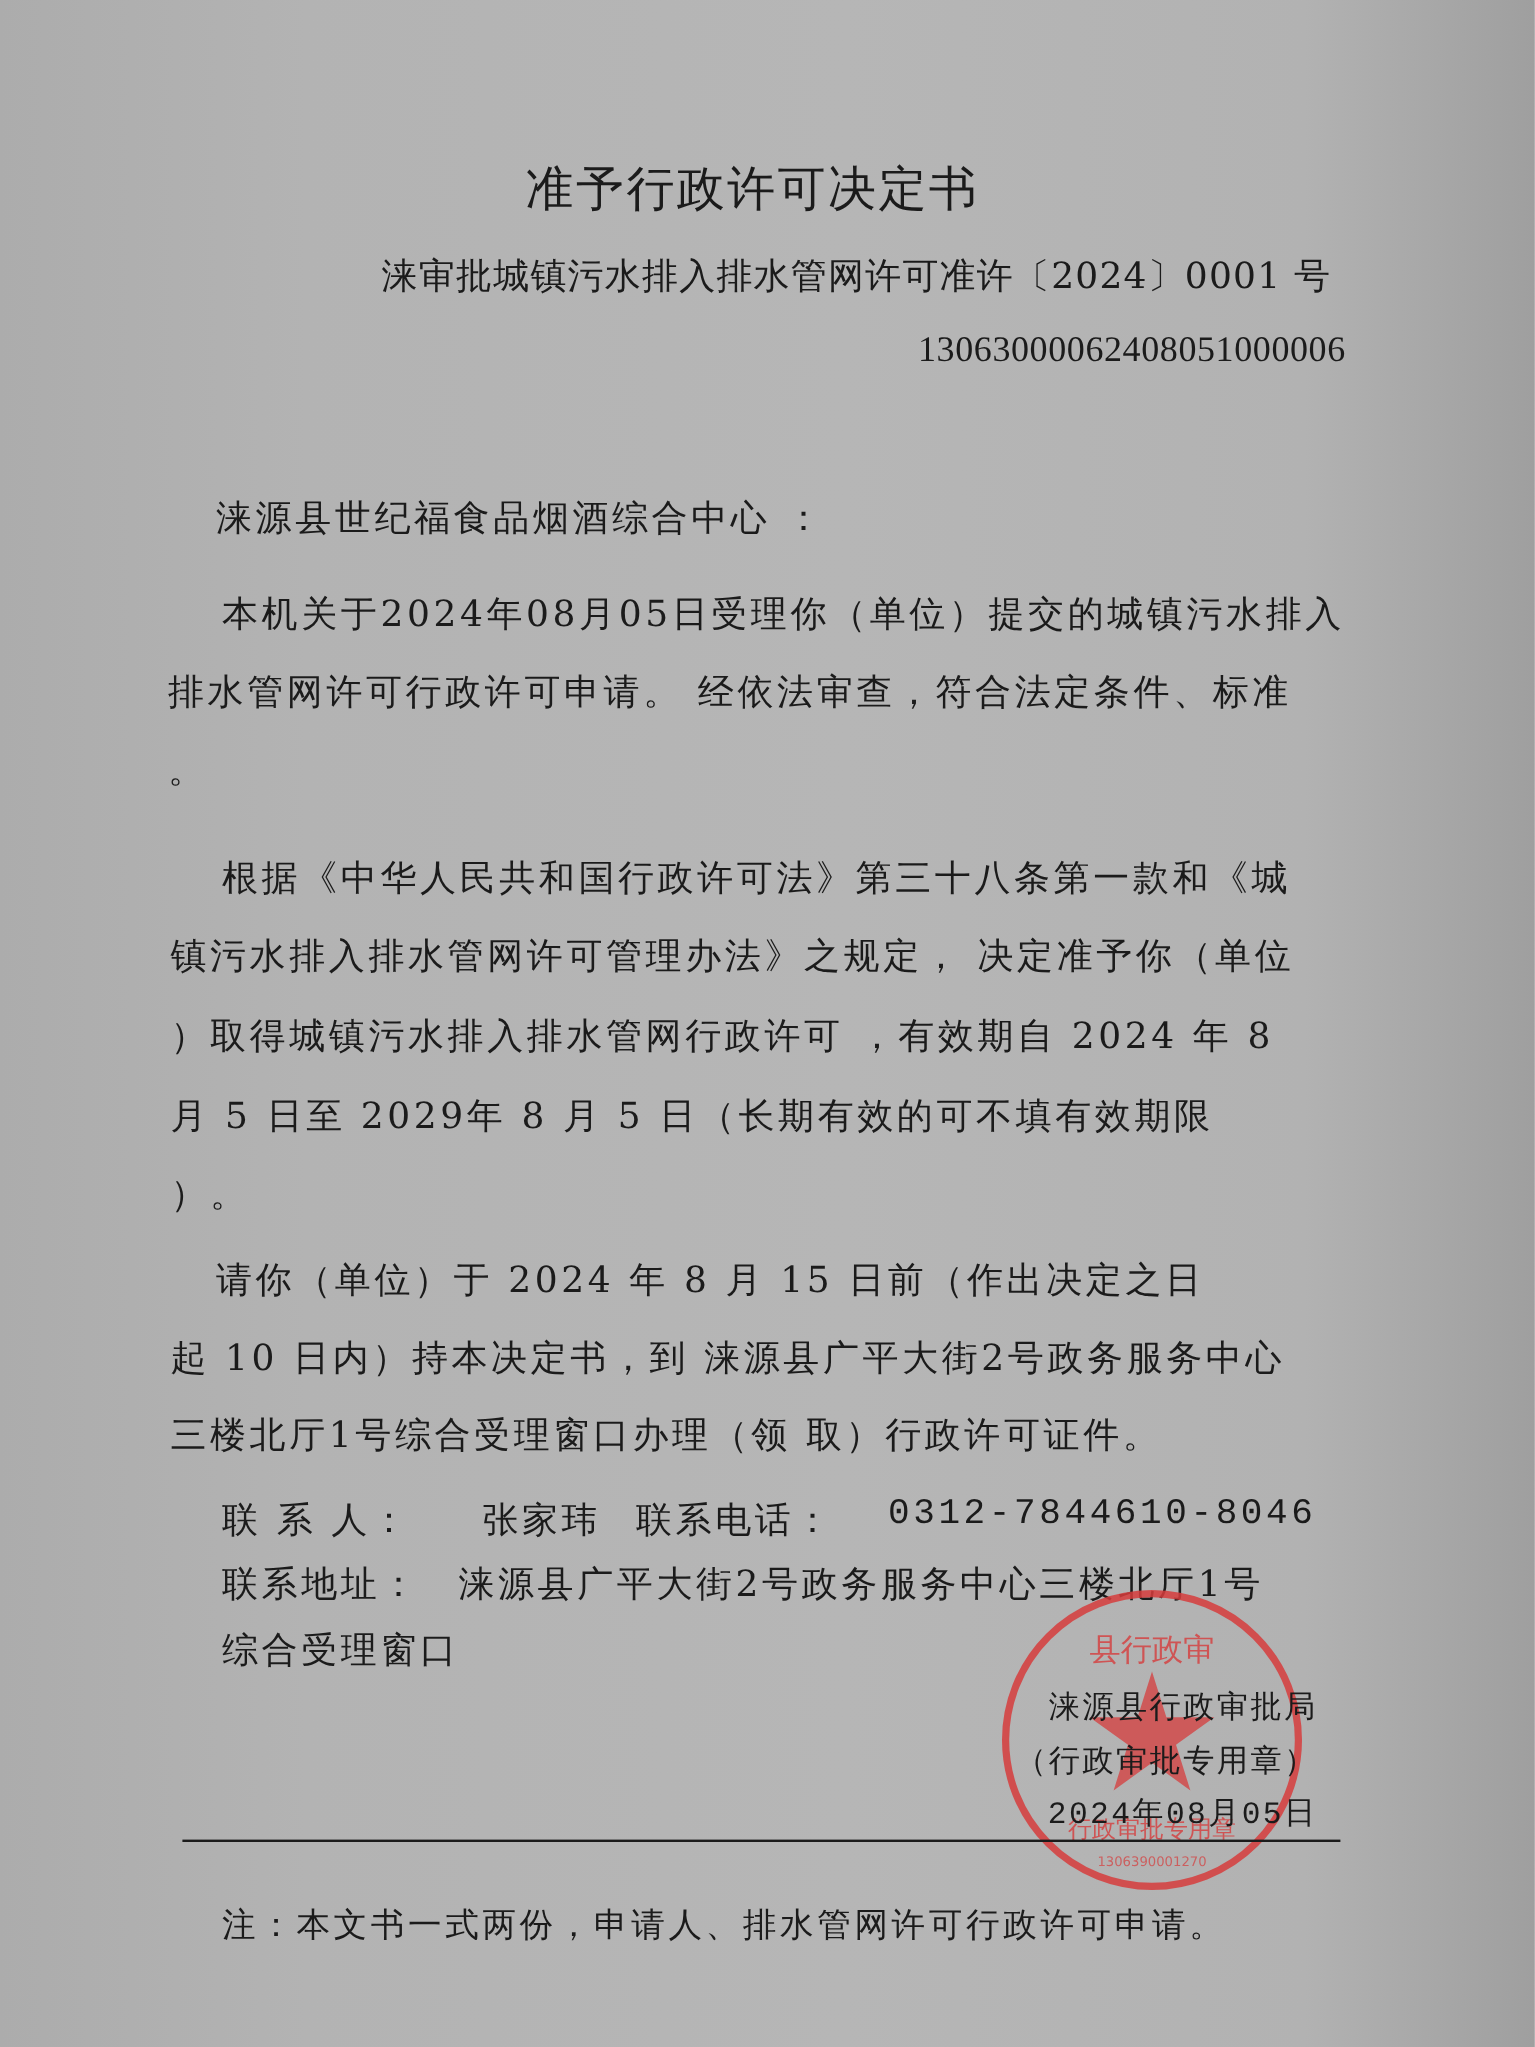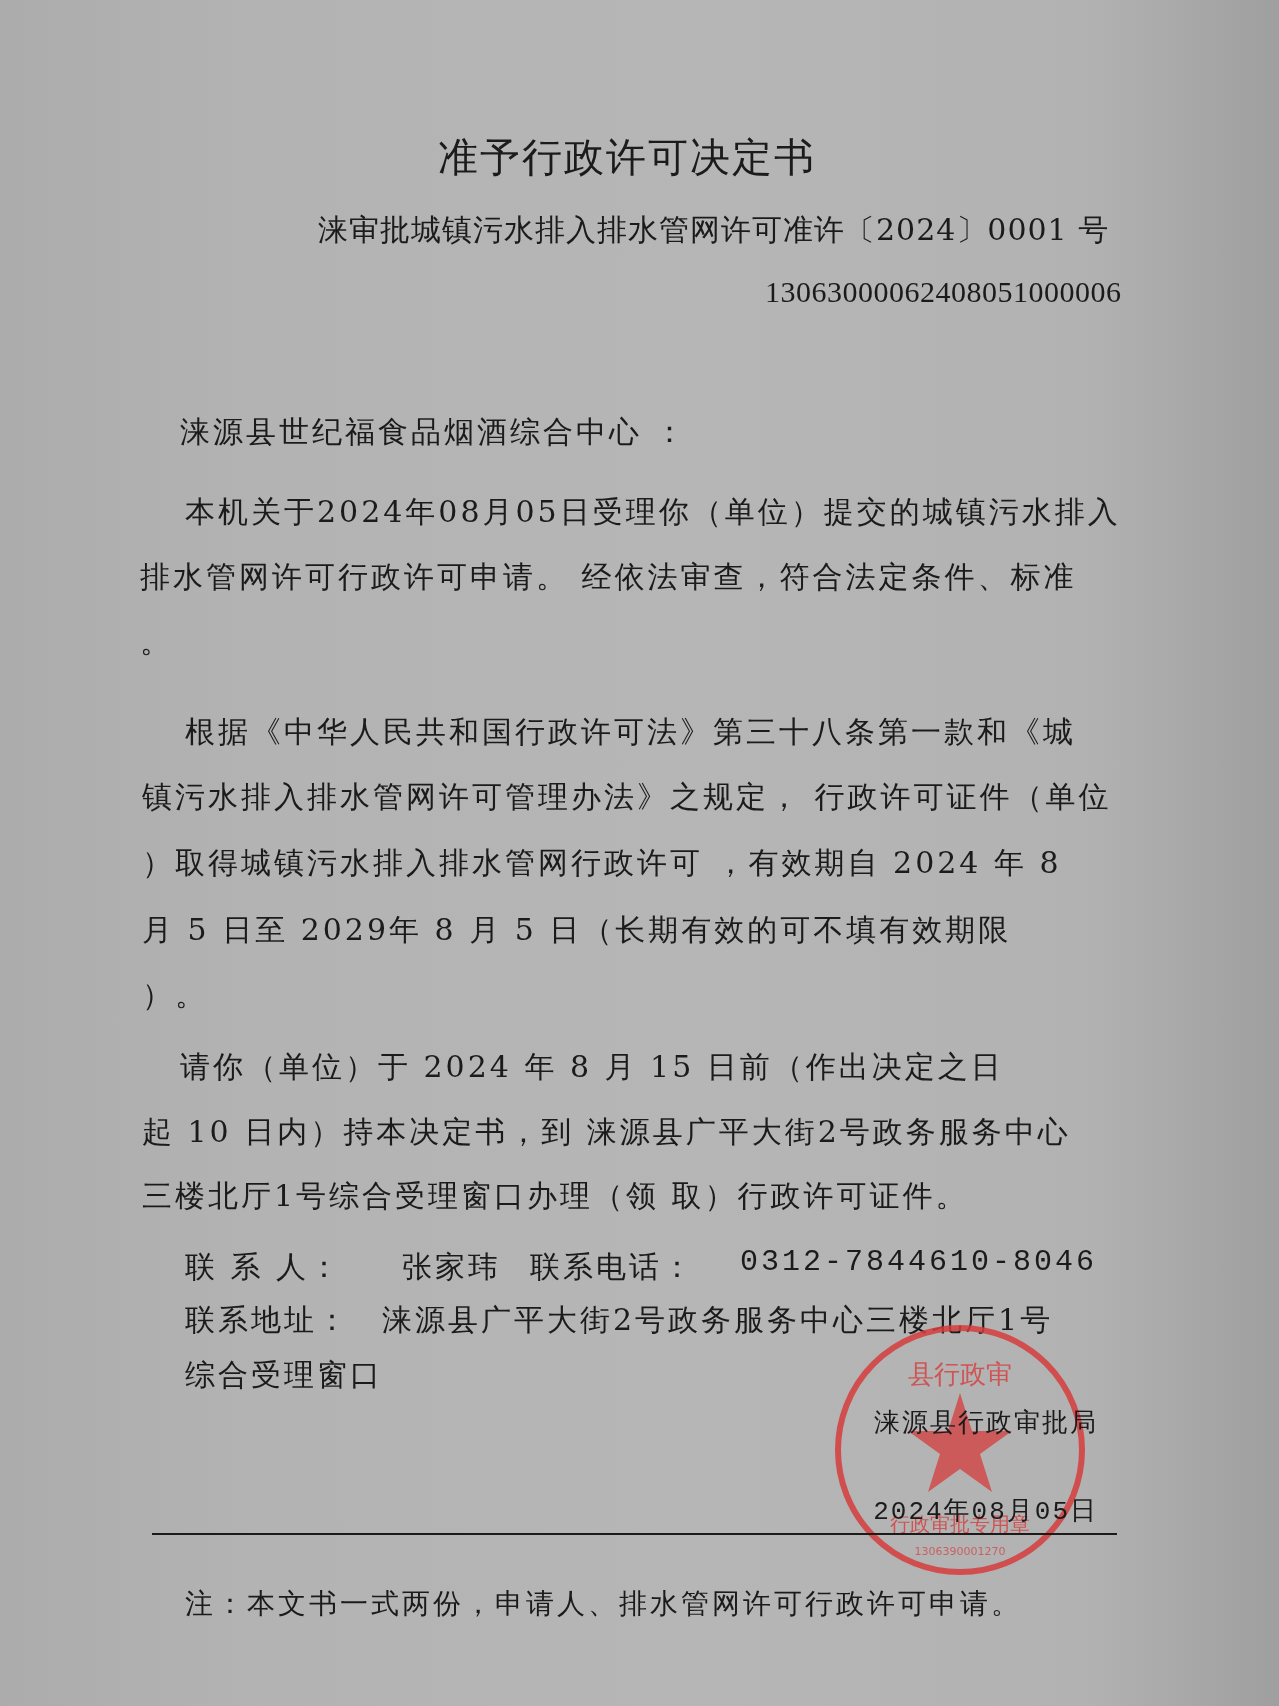--- a/index.html
+++ b/index.html
@@ -39,21 +39,21 @@
   <div class="abs body" style="left:180px; top:412px;">涞源县世纪福食品烟酒综合中心 ：</div>
 
   <div>
     <div class="abs body" style="left:185px; top:492px;">本机关于2024年08月05日受理你（单位）提交的城镇污水排入</div>
     <div class="abs body" style="left:140px; top:557px;">排水管网许可行政许可申请。 经依法审查，符合法定条件、标准</div>
     <div class="abs body" style="left:140px; top:622px;">。</div>
   </div>
 
   <div>
     <div class="abs body" style="left:185px; top:712px;">根据《中华人民共和国行政许可法》第三十八条第一款和《城</div>
-    <div class="abs body" style="left:142px; top:777px;">镇污水排入排水管网许可管理办法》之规定， 行政许可证件（单位</div>
+    <div class="abs body" style="left:142px; top:777px;">镇污水排入排水管网许可管理办法》之规定， 决定准予你（单位</div>
     <div class="abs body" style="left:142px; top:843px;">）取得城镇污水排入排水管网行政许可 ，有效期自  2024  年   8</div>
     <div class="abs body" style="left:142px; top:910px;">月    5  日至  2029年    8   月  5    日（长期有效的可不填有效期限</div>
     <div class="abs body" style="left:142px; top:975px;">）。</div>
   </div>
 
   <div>
     <div class="abs body" style="left:180px; top:1047px;">请你（单位）于   2024  年   8   月    15    日前（作出决定之日</div>
     <div class="abs body" style="left:142px; top:1112px;">起 10 日内）持本决定书，到 涞源县广平大街2号政务服务中心</div>
     <div class="abs body" style="left:142px; top:1176px;">三楼北厅1号综合受理窗口办理（领 取）行政许可证件。</div>
   </div>
@@ -71,19 +71,20 @@
   <div class="stamp">
     <svg width="238" height="238" viewBox="0 0 238 238">
       <polygon points="119,62 131,100 171,100 139,123 151,161 119,138 87,161 99,123 67,100 107,100" fill="rgba(214,60,60,0.75)"></polygon>
       <text x="119" y="52" text-anchor="middle" font-size="26" fill="rgba(214,60,60,0.8)" font-family="DejaVu Sans, sans-serif">县行政审</text>
       <text x="119" y="200" text-anchor="middle" font-size="20" fill="rgba(214,60,60,0.8)" font-family="DejaVu Sans, sans-serif">行政审批专用章</text>
       <text x="119" y="224" text-anchor="middle" font-size="11" fill="rgba(214,60,60,0.7)" font-family="DejaVu Sans, sans-serif">1306390001270</text>
     </svg>
   </div>
 
   <div class="abs sig" style="left:798px; top:1405px; width:300px;">涞源县行政审批局</div>
+  <div class="abs sig" style="left:778px; top:1450px; width:320px;">（行政审批专用章）</div>
   <div class="abs sig mono-num" style="left:798px; top:1493px; width:300px;">2024年08月05日</div>
 
   <div class="rule"></div>
 
   <div class="abs body" style="left:185px; top:1585px; font-size:28px;">注：本文书一式两份，申请人、排水管网许可行政许可申请。</div>
 
 </div>
 
 </body></html>

